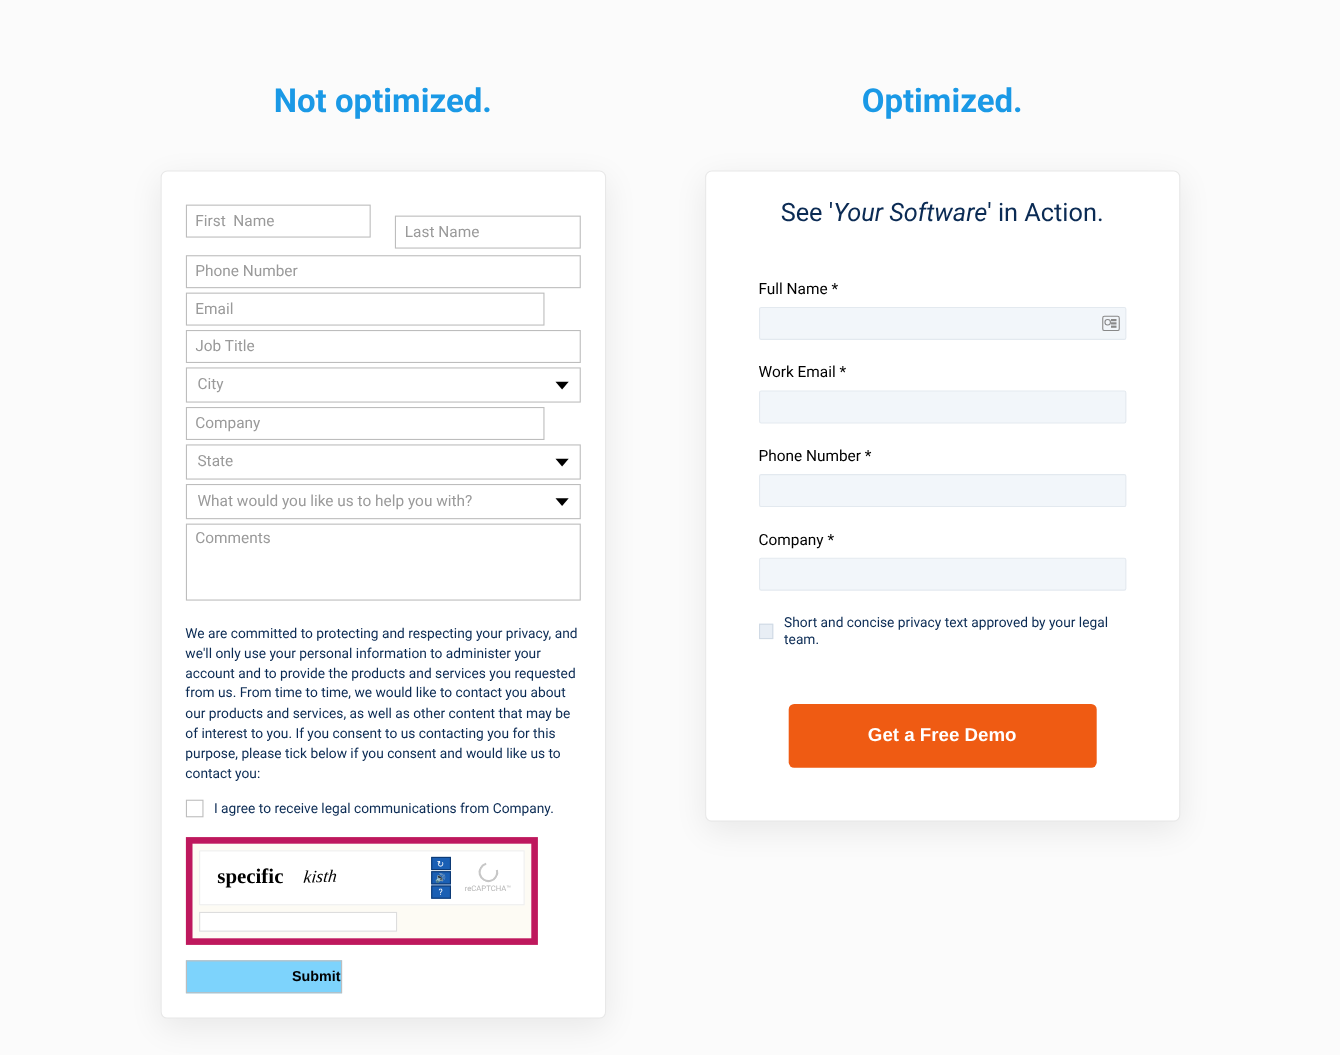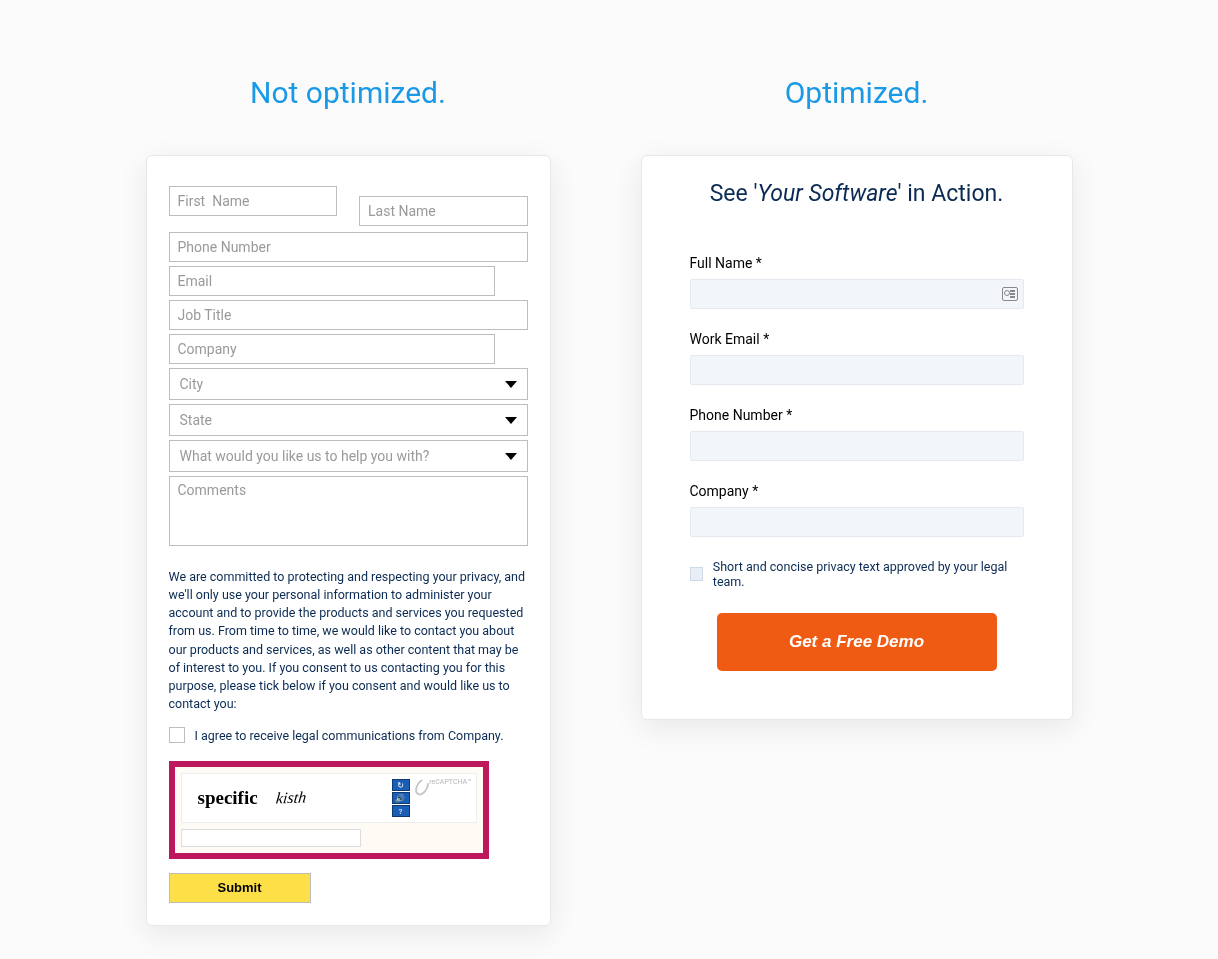--- a/index.html
+++ b/index.html
@@ -16,21 +16,21 @@
     gap: 90px;
     padding-top: 75px;
   }
   .col {
     display: flex;
     flex-direction: column;
     align-items: center;
   }
   .heading {
     font-size: 30px;
-    font-weight: 400;
+    font-weight: 700;
     color: #1a99e6;
     margin-bottom: 45px;
   }
   .card {
     background: #fff;
     border: 1px solid #e8e8e8;
     border-radius: 6px;
     box-shadow: 0 8px 30px rgba(0,0,0,0.08);
   }
   
@@ -157,48 +157,50 @@
     border: 1px solid #0d3a75;
     display: flex;
     align-items: center;
     justify-content: center;
     color: #fff;
     font-size: 8px;
   }
   .captcha-logo {
     width: 56px; height: 40px;
     display: flex;
-    align-items: flex-start;
+    align-items: center;
     justify-content: center;
     gap: 2px;
     color: #b5b5b5;
     font-size: 7px;
+    flex-direction: column;
   }
   .captcha-logo-circle {
     width: 18px; height: 18px;
     border: 2px solid #c7c7c7;
     border-radius: 50%;
     border-top-color: transparent;
     transform: rotate(30deg);
   }
   .captcha-input {
     width: 180px;
     height: 18px;
     border: 1px solid #ddd;
     background: #fff;
   }
   .submit-btn {
     width: 142px;
     height: 30px;
     border: 1px solid #bdbdbd;
-    background: #fde047;
+    background: #7dd3fc;
     font-size: 13px;
     font-weight: 700;
     color: #000;
     cursor: pointer;
+    text-align: right;
   }
 
   
   .card-right {
     width: 432px;
     padding: 24px 48px 48px 48px;
   }
   .card-right-title {
     text-align: center;
     font-size: 23px;
@@ -250,21 +252,21 @@
     right: 2px; top: 2px;
     width: 5px; height: 1.5px;
     background: #888;
     box-shadow: 0 3px 0 #888, 0 6px 0 #888;
   }
   .priv-row {
     display: flex;
     align-items: center;
     gap: 10px;
     margin-top: 4px;
-    margin-bottom: 24px;
+    margin-bottom: 51px;
   }
   .priv-chk {
     width: 14px; height: 14px;
     background: #e8eef5;
     border: 1px solid #d0dae5;
     cursor: pointer;
   }
   .priv-txt {
     font-size: 12.5px;
     color: #0b2b54;
@@ -274,21 +276,20 @@
     margin: 0 auto;
     width: 280px;
     height: 58px;
     background: #ef5b13;
     border: none;
     border-radius: 5px;
     color: #fff;
     font-size: 17px;
     font-weight: 700;
     cursor: pointer;
-    font-style: italic;
   }
 </style>
 </head>
 <body>
 
 <div class="container">
 
   <div class="col">
     <div class="heading">Not optimized.</div>
     <div class="card card-left">
@@ -311,31 +312,31 @@
           <div class="inp" style="width:91%;">
         <input type="text" placeholder="Email" style="">
       </div>
         </div>
       <div class="stack-row">
           <div class="inp">
         <input type="text" placeholder="Job Title" style="">
       </div>
         </div>
       <div class="stack-row">
-          <div class="inp" style="width:91%;">
-        <input type="text" placeholder="Company" style="">
-      </div>
-        </div>
-
-      <div class="stack-row">
         <div class="sel">
           <span class="sel-text">City</span>
           <span class="caret"></span>
         </div>
       </div>
+
+      <div class="stack-row">
+          <div class="inp" style="width:91%;">
+        <input type="text" placeholder="Company" style="">
+      </div>
+        </div>
       <div class="stack-row">
         <div class="sel">
           <span class="sel-text">State</span>
           <span class="caret"></span>
         </div>
       </div>
       <div class="stack-row">
         <div class="sel">
           <span class="sel-text">What would you like us to help you with?</span>
           <span class="caret"></span>

